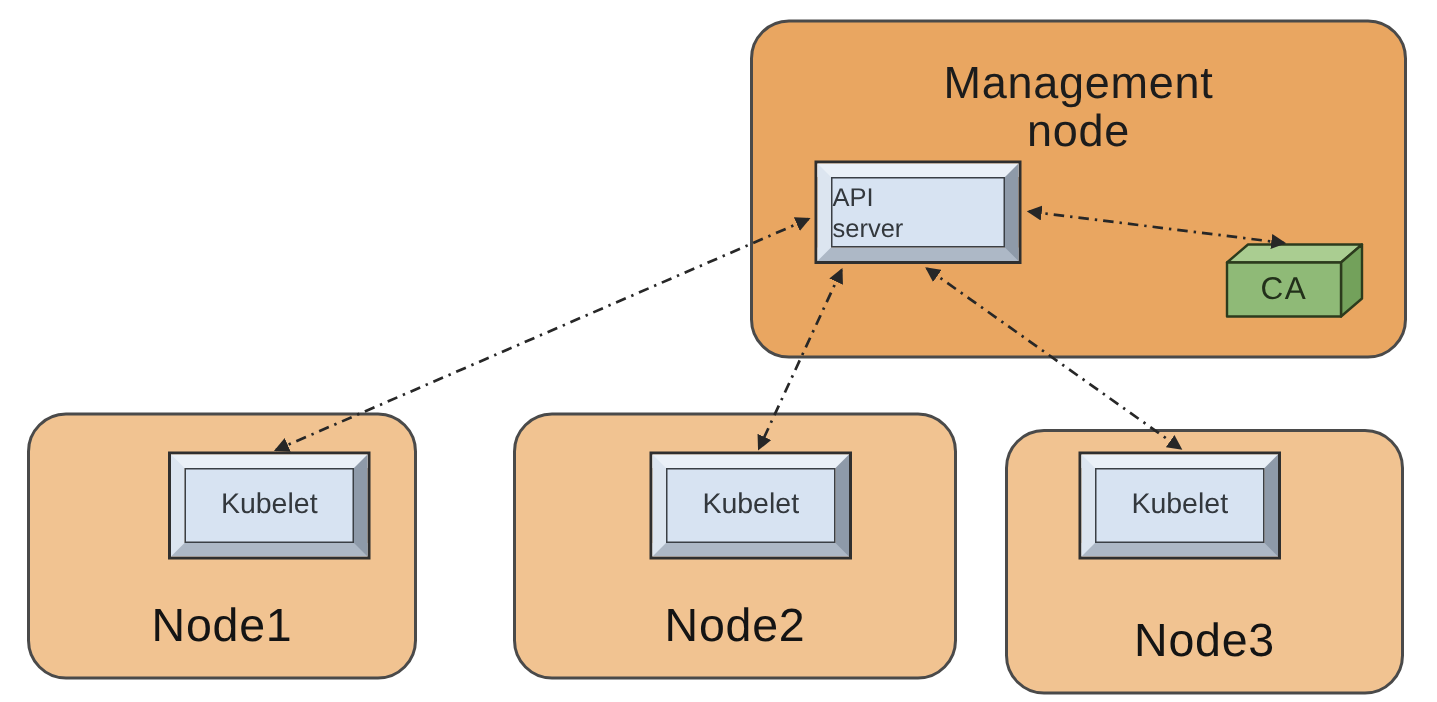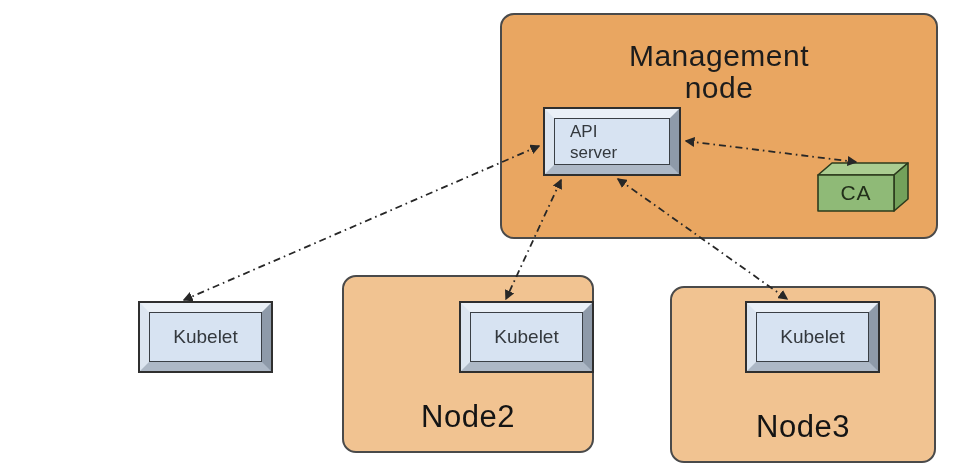--- a/index.html
+++ b/index.html
@@ -8,26 +8,26 @@
     width:958px;height:468px;
     background:#ffffff;
     font-family:"Liberation Sans", sans-serif;
     overflow:hidden;
   }
   
   .group-box{
     position:absolute;
     box-sizing:border-box;
     border:2px solid #4a4a4a;
-    border-radius:14px;
+    border-radius:26px;
   }
   .mgmt-box{ left:500px; top:13px;  width:438px; height:226px; background:#E9A661; }
   .node-box{ background:#F1C391; }
   .node-box.n1{ left:18px;  top:275px; width:260px; height:178px; }
-  .node-box.n2{ left:342px; top:275px; width:252px; height:178px; }
+  .node-box.n2{ left:342px; top:275px; width:296px; height:178px; }
   .node-box.n3{ left:670px; top:286px; width:266px; height:177px; }
 
   .mgmt-title{
     position:absolute; left:0; top:25px; width:100%;
     text-align:center; font-size:30px; line-height:32px;
     color:#1c1c1c; white-space:pre-line; letter-spacing:0.5px;
   }
   .node-label{
     position:absolute; left:0; bottom:16px; width:100%;
     text-align:center; font-size:31px; color:#141414; letter-spacing:0.5px;
@@ -48,23 +48,23 @@
   }
   .bevel-face{
     position:absolute; inset:9px;
     box-sizing:border-box;
     background:#D7E3F2;
     border:1px solid #3a3f45;
     display:flex; align-items:center; justify-content:center;
     color:#33383d;
   }
   .api-box{ left:543px; top:107px; width:138px; height:69px; }
-  .api-box .bevel-face{ justify-content:flex-start; padding-left:15px;
+  .api-box .bevel-face{ justify-content:flex-start; 
     font-size:17px; line-height:21px; white-space:pre-line; }
-  .kubelet-box{ width:135px; height:72px;margin-left:26px; }
+  .kubelet-box{ width:135px; height:72px; }
   .kubelet-box .bevel-face{ font-size:20px; font-size:19px; }
   .k1{ left:112px; top:301px; }
   .k2{ left:433px; top:301px; }
   .k3{ left:719px; top:301px; }
 
   
   .overlay{
     position:absolute; left:0; top:0; width:958px; height:468px;
     z-index:5; pointer-events:none;
   }
@@ -83,20 +83,23 @@
 </head>
 <body>
 
 <div class="canvas">
 
   <div class="group-box mgmt-box">
     <div class="mgmt-title">Management
 node</div>
   </div>
 
+  <div class="group-box node-box n1">
+    <div class="node-label">Node1</div>
+  </div>
   <div class="group-box node-box n2">
     <div class="node-label">Node2</div>
   </div>
   <div class="group-box node-box n3">
     <div class="node-label">Node3</div>
   </div>
 
   <div class="bevel api-box">
     <div class="bevel-frame"></div>
     <div class="bevel-face">API

